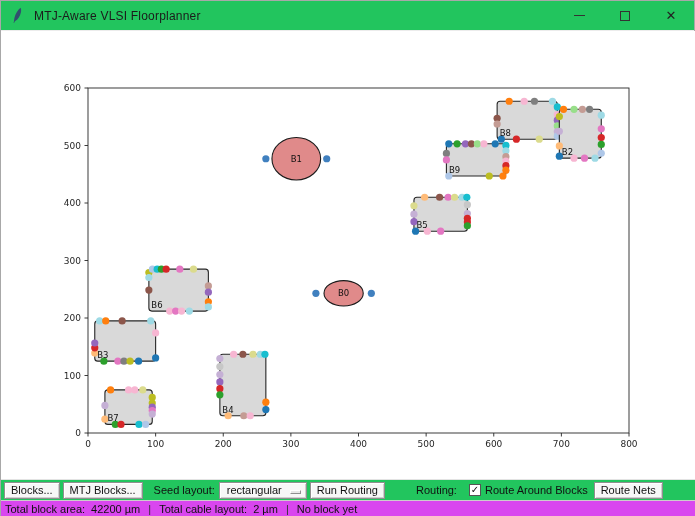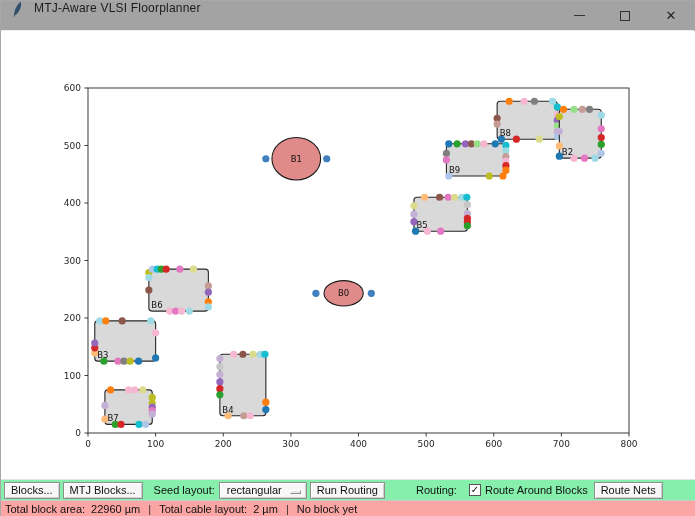--- a/index.html
+++ b/index.html
@@ -3,38 +3,38 @@
 <meta charset="utf-8">
 <style>
   * { box-sizing: border-box; }
   html,body { margin:0; padding:0; width:695px; height:516px; overflow:hidden;
               font-family:"Liberation Sans", sans-serif; }
   .window { position:relative; width:695px; height:516px; background:#ffffff;
             border:1px solid #a8a8a8; }
 
   
   .titlebar { position:absolute; top:0; left:0; width:100%; height:30px;
-              background:#a3a3a3; border-bottom:1px solid #ececec;
-              display:flex; padding:0 0 0 9px; }
+              background:#22c55e; border-bottom:1px solid #ececec;
+              display:flex; align-items:center; padding:0 0 0 9px; }
   .titlebar .app-icon { width:15px; height:17px; margin-right:9px; }
   .titlebar .title { font-size:12px; color:#1b1b1b; letter-spacing:.2px; }
   .win-controls { margin-left:auto; display:flex; align-items:center; height:100%; }
   .win-btn { width:46px; height:100%; display:flex; align-items:center; justify-content:center;
              color:#222; cursor:default; }
   .glyph-min { width:11px; height:1px; background:#333; }
   .glyph-max { width:10px; height:10px; border:1px solid #333; }
   .glyph-close { font-size:13px; line-height:1; color:#222; }
 
   
   .canvas { position:absolute; top:30px; left:0; width:695px; height:448px; background:#ffffff; }
   svg text { font-family:"DejaVu Sans", sans-serif; }
 
   
   .toolbar { position:absolute; top:478px; left:0; width:695px; height:21px;
-             background:#86efac; border-top:1px solid #e3e3e3;
+             background:#22c55e; border-top:1px solid #e3e3e3;
              display:flex; align-items:center; padding-left:3px;
              font-size:11px; color:#111; white-space:nowrap; }
   .tbtn { background:#f7f7f7; border:1px solid #8f8f8f;
           box-shadow: inset 1px 1px 0 #ffffff, inset -1px -1px 0 #cfcfcf;
           padding:1px 6px 2px 6px; font-size:11px; font-family:"Liberation Sans",sans-serif;
           color:#111; height:17px; line-height:12px; margin-right:3px; cursor:default; }
   .tlabel { margin:0 4px 0 8px; }
   .tselect { background:#f7f7f7; border:1px solid #8f8f8f;
              box-shadow: inset 1px 1px 0 #ffffff, inset -1px -1px 0 #cfcfcf;
              height:17px; display:flex; align-items:center; padding:0 5px 1px 7px;
@@ -42,21 +42,21 @@
   .tselect .val { margin-right:8px; }
   .dd-ind { width:11px; height:4px; background:#e8e8e8; border:1px solid #8f8f8f;
             border-top-color:#ffffff; border-left-color:#ffffff; margin-top:5px; }
   .chkwrap { display:flex; align-items:center; margin:0 6px 0 8px; }
   .chk { width:12px; height:12px; background:#ffffff; border:1px solid #555;
          display:flex; align-items:center; justify-content:center;
          font-size:10px; line-height:10px; color:#111; margin-right:4px; }
 
   
   .statusbar { position:absolute; top:499px; left:0; width:695px; height:17px;
-               background:#fca5a5; border-top:1px solid #cccccc;
+               background:#d946ef; border-top:1px solid #cccccc;
                display:flex; align-items:center; padding-left:4px;
                font-size:11px; color:#111; white-space:pre; }
   .statusbar .seg { margin-right:6px; }
   .statusbar .sep { margin:0 8px 0 2px; color:#333; }
 </style>
 </head>
 <body>
 
 <div class="window">
 
@@ -302,21 +302,21 @@
     <div class="chkwrap">
       <div class="chk" id="rab-check">✓</div>
       <span>Route Around Blocks</span>
     </div>
     <button class="tbtn">Route Nets</button>
 
   </div>
 
   <div class="statusbar">
     <span class="seg">Total block area:</span>
-    <span class="seg">22960 µm</span>
+    <span class="seg">42200 µm</span>
     <span class="sep">|</span>
     <span class="seg">Total cable layout:</span>
     <span class="seg">2 µm</span>
     <span class="sep">|</span>
     <span class="seg">No block yet</span>
   </div>
 
 </div>
 
 </body></html>

